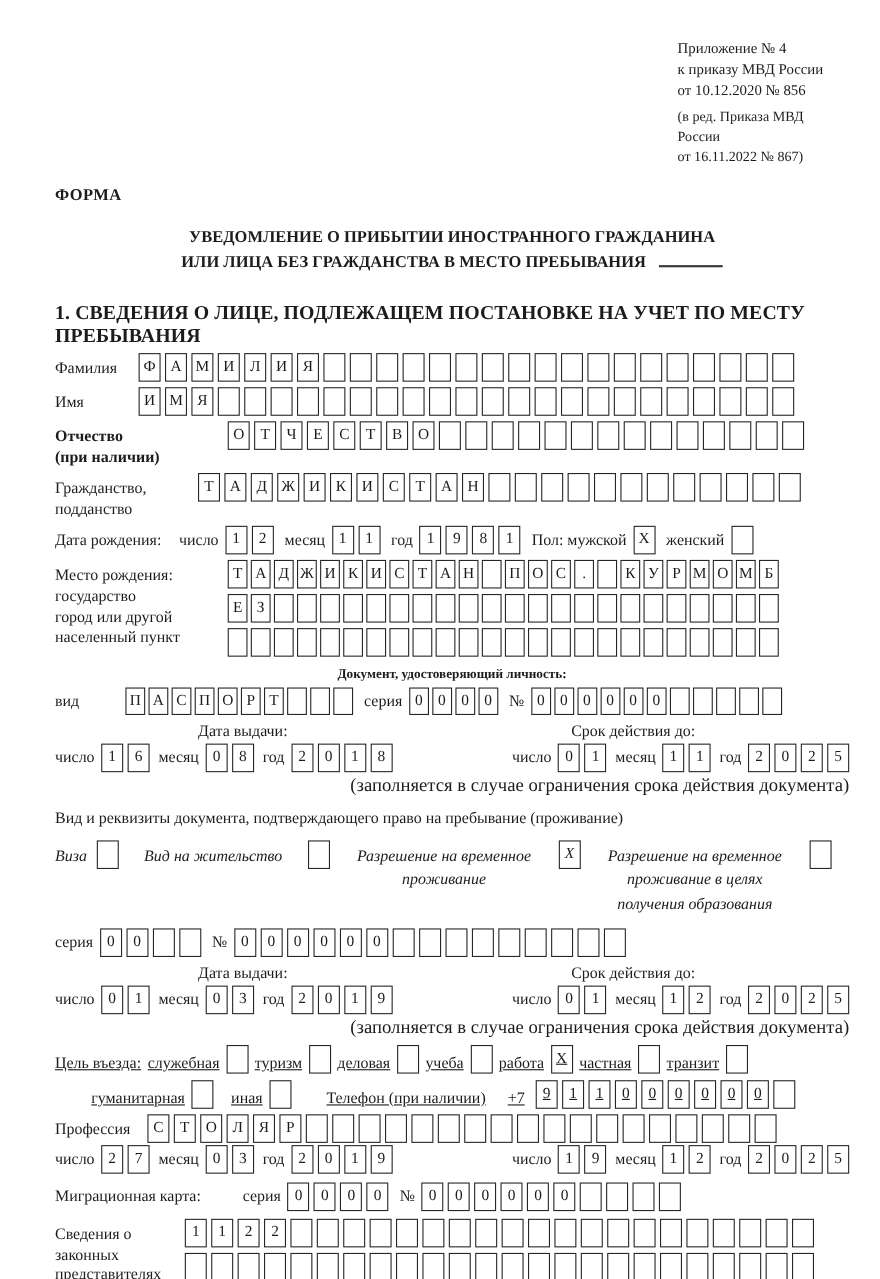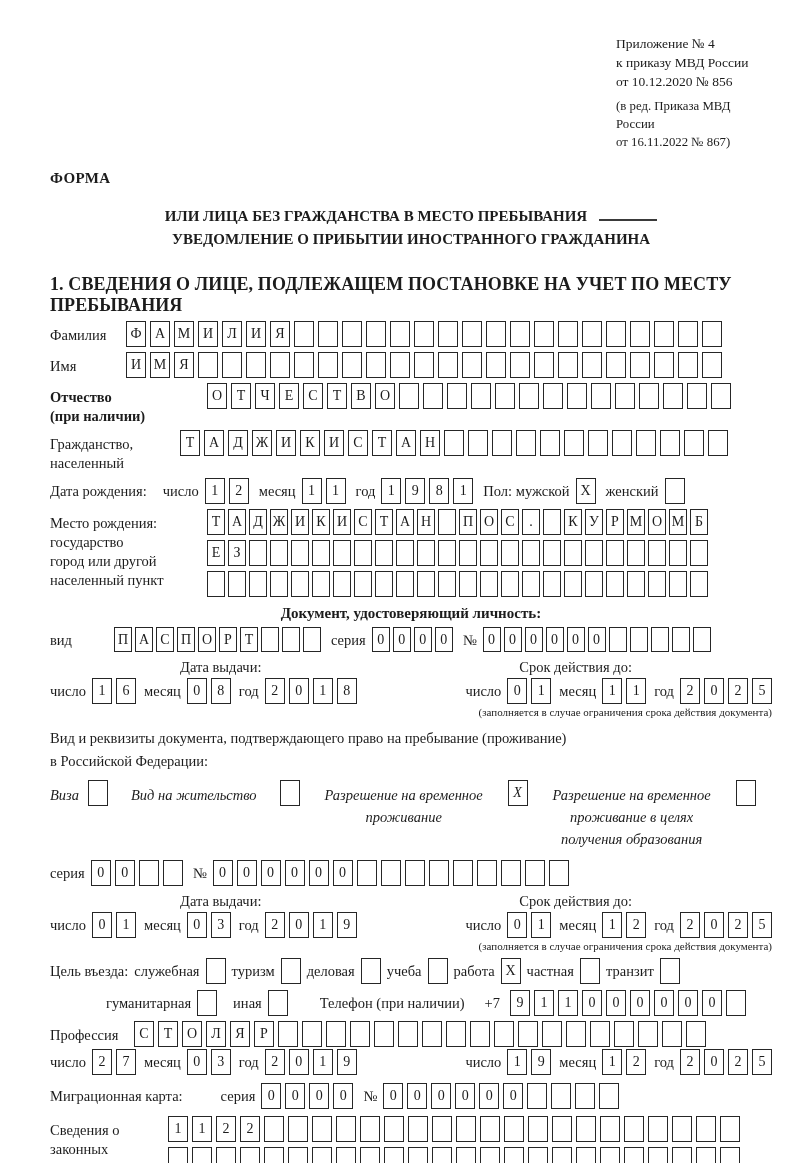--- a/index.html
+++ b/index.html
@@ -33,39 +33,39 @@
     font-size:14px; background:#fff;
   }
   .narrow .cell { width:18px; } .narrow { gap:3px; }
   .tight .cell { width:18px; height:25px; } .tight { gap:3px; }
 
   .stack { display:flex; flex-direction:column; gap:5px; }
 
   .inlb { padding-top:5px; margin:0 6px 0 10px; white-space:nowrap; }
   .inlb.first { margin-left:0; }
 
-  .center-head { text-align:center; font-weight:bold; font-size:15px; margin-top:8px; }
+  .center-head { text-align:center; font-weight:bold; font-size:12px; margin-top:8px; }
 
   .dates-heads { display:flex; margin-top:7px; font-size:14.5px; }
   .dates-row { display:flex; margin-top:2px; }
   .dgroup { display:flex; align-items:flex-start; }
   .dgroup .inlb { margin:0 6px 0 8px; }
   .dgroup .inlb.first { margin-left:0; }
-  .footnote { font-size:11px; text-align:right; margin-top:2px; }
+  .footnote { font-size:17px; text-align:right; margin-top:2px; }
 
   .intro { margin-top:9px; line-height:1.55; font-size:14.5px; }
 
   .opts { display:flex; align-items:flex-start; margin-top:8px; gap:9px;font-style:italic; }
   .opt-label { padding-top:5px; line-height:1.5; white-space:nowrap; }
   .opt-label.center { text-align:center; white-space:normal; }
   .opt-w1 { flex:0 0 auto; } .opt-w2 { width:190px; } .opt-w3 { width:190px; }
 
-  .purpose-row { display:flex; align-items:flex-start; margin-top:6px; gap:6px; }
+  .purpose-row { display:flex; align-items:flex-end; margin-top:6px; gap:6px;text-decoration:underline; }
   .purpose-row .plbl { padding-top:5px; white-space:nowrap; }
-  .indent60 { margin-left:56px; }
+  .indent60 { margin-left:33px; }
   .ph-prefix { padding-top:5px; margin:0 4px 0 14px; }
 
   .mig-gap { width:22px; }
 </style>
 </head>
 <body>
 
 <div class="page">
 
   <div class="apx">
@@ -74,24 +74,24 @@
     <div>от 10.12.2020 № 856</div>
     <div class="apx-amend">
       <div>(в ред. Приказа МВД России</div>
       <div>от 16.11.2022 № 867)</div>
     </div>
   </div>
 
   <div class="forma">ФОРМА</div>
 
   <div class="title">
+    <div>УВЕДОМЛЕНИЕ О ПРИБЫТИИ ИНОСТРАННОГО ГРАЖДАНИНА</div>
     <div>
       <span>ИЛИ ЛИЦА БЕЗ ГРАЖДАНСТВА В МЕСТО ПРЕБЫВАНИЯ</span><span class="blank-line"></span>
     </div>
-    <div>УВЕДОМЛЕНИЕ О ПРИБЫТИИ ИНОСТРАННОГО ГРАЖДАНИНА</div>
   </div>
 
   <div class="sec">1. СВЕДЕНИЯ О ЛИЦЕ, ПОДЛЕЖАЩЕМ ПОСТАНОВКЕ НА УЧЕТ ПО МЕСТУ ПРЕБЫВАНИЯ</div>
 
   <div class="frow">
     <div class="lbl w-fam">Фамилия</div>
     <div class="cells">
         <span class="cell">Ф</span>
         <span class="cell">А</span>
         <span class="cell">М</span>
@@ -178,21 +178,21 @@
         <span class="cell"></span>
         <span class="cell"></span>
         <span class="cell"></span>
         <span class="cell"></span>
       </div>
   </div>
 
   <div class="frow">
     <div class="lbl w-cit">
       <div>Гражданство,</div>
-      <div>населенный</div>
+      <div>подданство</div>
     </div>
     <div class="cells">
         <span class="cell">Т</span>
         <span class="cell">А</span>
         <span class="cell">Д</span>
         <span class="cell">Ж</span>
         <span class="cell">И</span>
         <span class="cell">К</span>
         <span class="cell">И</span>
         <span class="cell">С</span>
@@ -408,21 +408,20 @@
           <span class="cell">0</span>
           <span class="cell">2</span>
           <span class="cell">5</span>
         </div>
     </div>
   </div>
   <div class="footnote">(заполняется в случае ограничения срока действия документа)</div>
 
   <div class="intro">
     <div>Вид и реквизиты документа, подтверждающего право на пребывание (проживание)</div>
-    <div>в Российской Федерации:</div>
   </div>
 
   <div class="opts">
     <span class="opt-label opt-w1">Виза</span>
     <span class="cell"></span>
     <span class="opt-label opt-w1" style="margin-left:14px">Вид на жительство</span>
     <span class="cell" style="margin-left:14px"></span>
     <span class="opt-label center opt-w2">
       <span>Разрешение на временное</span><br>
       <span>проживание</span>

